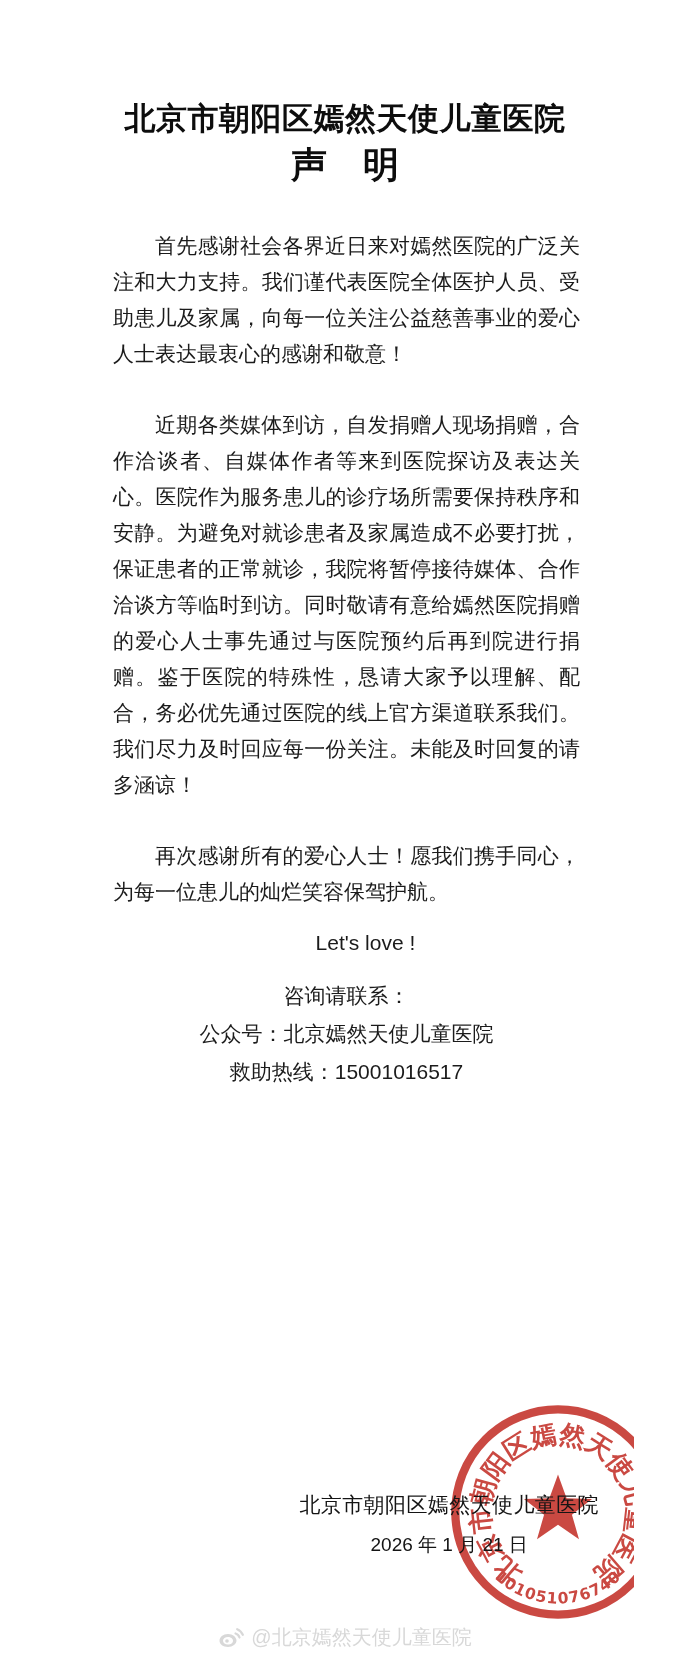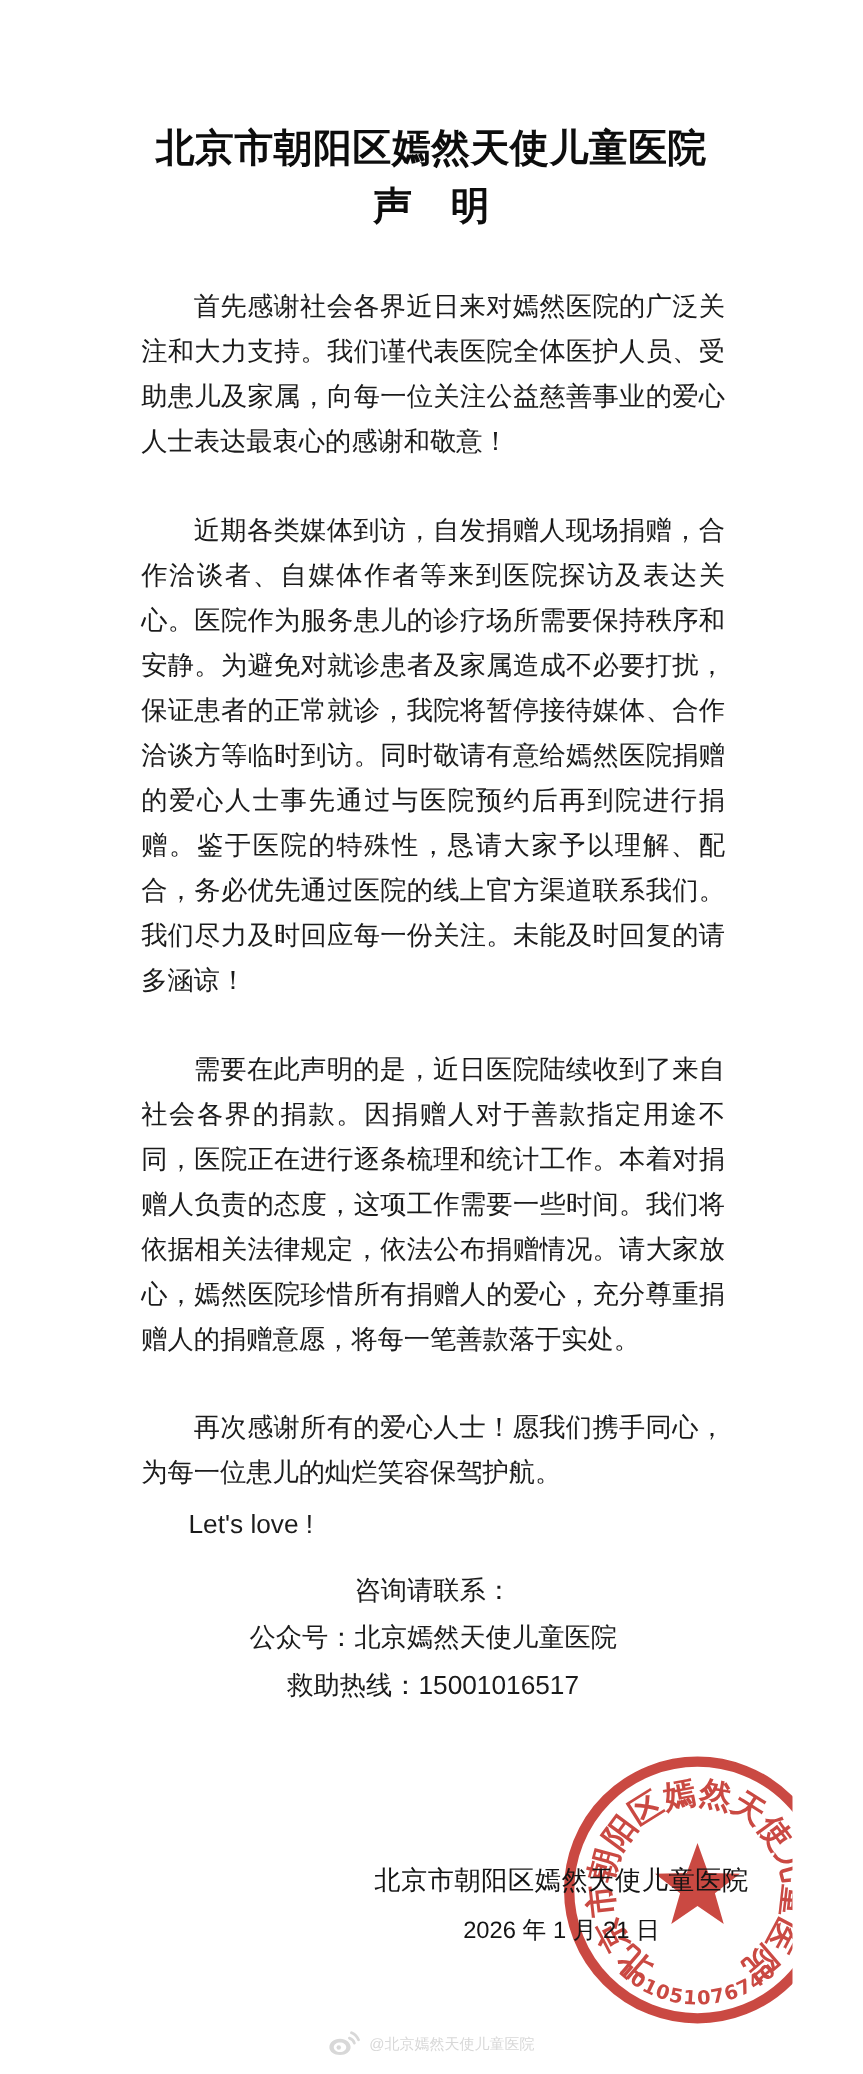--- a/index.html
+++ b/index.html
@@ -19,44 +19,44 @@
     padding-top: 100px;
     font-size: 31px;
     line-height: 38px;
     font-weight: 700;
     text-align: center;
     color: #0d0d0d;
     letter-spacing: 0.5px;
   }
   .doc-subtitle {
     margin: 8px 0 0 0;
-    font-size: 31px;
+    font-size: 36px;
     line-height: 38px;
     font-weight: 700;
     text-align: center;
     color: #0d0d0d;
   }
   .doc-body {
     margin: 44px 54px 0 57px;
     font-size: 21px;
     line-height: 36px;
     font-weight: 500;
     text-align: justify;
     text-justify: inter-ideograph;
     word-break: break-all;
   }
   .doc-body p {
     margin: 35px 0 0 0;
     text-indent: 2em;
   }
   .doc-body p.first { margin-top: 0; }
   .doc-body p.lets-love {
-    margin-top: 5px;
+    margin-top: 15px;
     text-indent: 1.8em;
-    text-align: left;
+    text-align: center;
   }
   .contact-block {
     margin-top: 16px;
     line-height: 38px;
     text-align: center;
   }
   .contact-block div { text-indent: 0; }
   .seal {
     position: absolute;
     left: 392px;
@@ -101,38 +101,37 @@
   }
   .watermark {
     position: absolute;
     left: 0; right: 0;
     top: 1624px;
     display: flex;
     align-items: center;
     justify-content: center;
     gap: 7px;
     color: #d8d8d8;
-    font-size: 12px;
+    font-size: 20px;
     font-weight: 500;
     z-index: 0;
   }
   .weibo-icon { width: 26px; height: 22px; flex: 0 0 auto; }
 </style>
 </head>
 <body>
 
 <div class="page">
 
   <h1 class="doc-title">北京市朝阳区嫣然天使儿童医院</h1>
   <h2 class="doc-subtitle">声　明</h2>
 
   <div class="doc-body">
     <p class="first">首先感谢社会各界近日来对嫣然医院的广泛关注和大力支持。我们谨代表医院全体医护人员、受助患儿及家属，向每一位关注公益慈善事业的爱心人士表达最衷心的感谢和敬意！</p>
     <p>近期各类媒体到访，自发捐赠人现场捐赠，合作洽谈者、自媒体作者等来到医院探访及表达关心。医院作为服务患儿的诊疗场所需要保持秩序和安静。为避免对就诊患者及家属造成不必要打扰，保证患者的正常就诊，我院将暂停接待媒体、合作洽谈方等临时到访。同时敬请有意给嫣然医院捐赠的爱心人士事先通过与医院预约后再到院进行捐赠。鉴于医院的特殊性，恳请大家予以理解、配合，务必优先通过医院的线上官方渠道联系我们。我们尽力及时回应每一份关注。未能及时回复的请多涵谅！</p>
-    <p>需要在此声明的是，近日医院陆续收到了来自社会各界的捐款。因捐赠人对于善款指定用途不同，医院正在进行逐条梳理和统计工作。本着对捐赠人负责的态度，这项工作需要一些时间。我们将依据相关法律规定，依法公布捐赠情况。请大家放心，嫣然医院珍惜所有捐赠人的爱心，充分尊重捐赠人的捐赠意愿，将每一笔善款落于实处。</p>
     <p>再次感谢所有的爱心人士！愿我们携手同心，为每一位患儿的灿烂笑容保驾护航。</p>
     <p class="lets-love">Let's love !</p>
 
     <div class="contact-block">
       <div>咨询请联系：</div>
       <div>公众号：北京嫣然天使儿童医院</div>
       <div>救助热线：15001016517</div>
     </div>
   </div>
 

